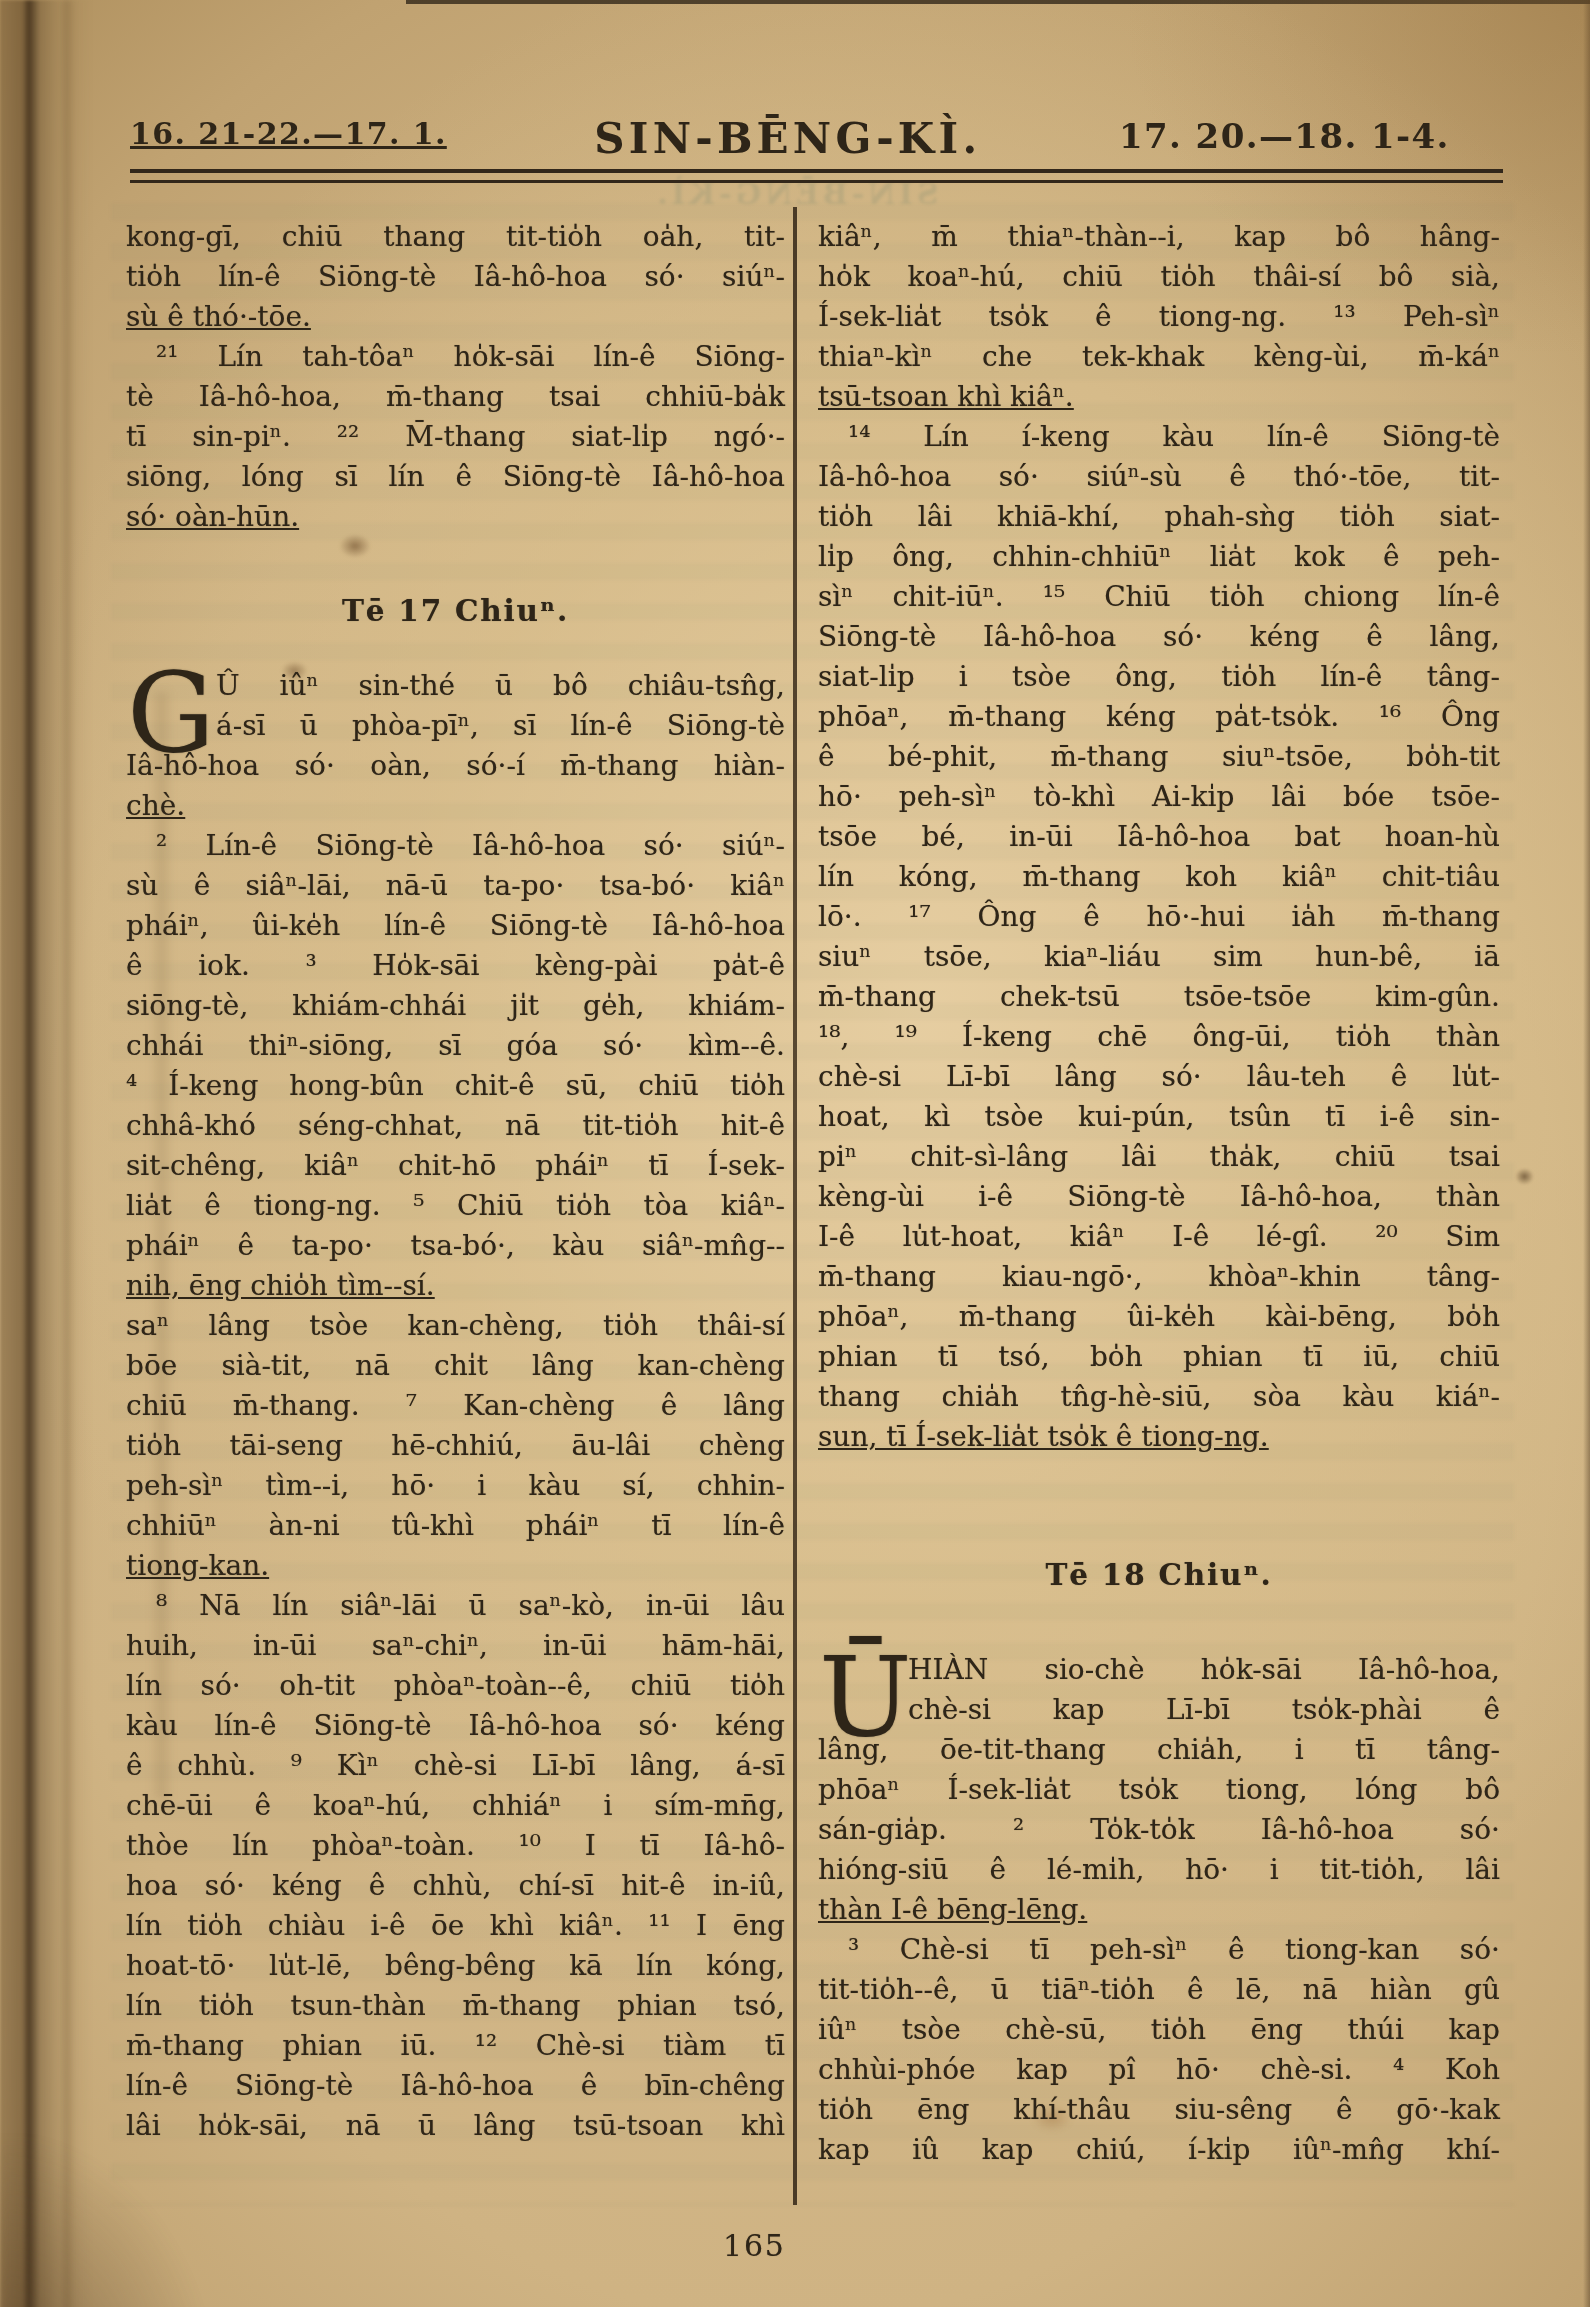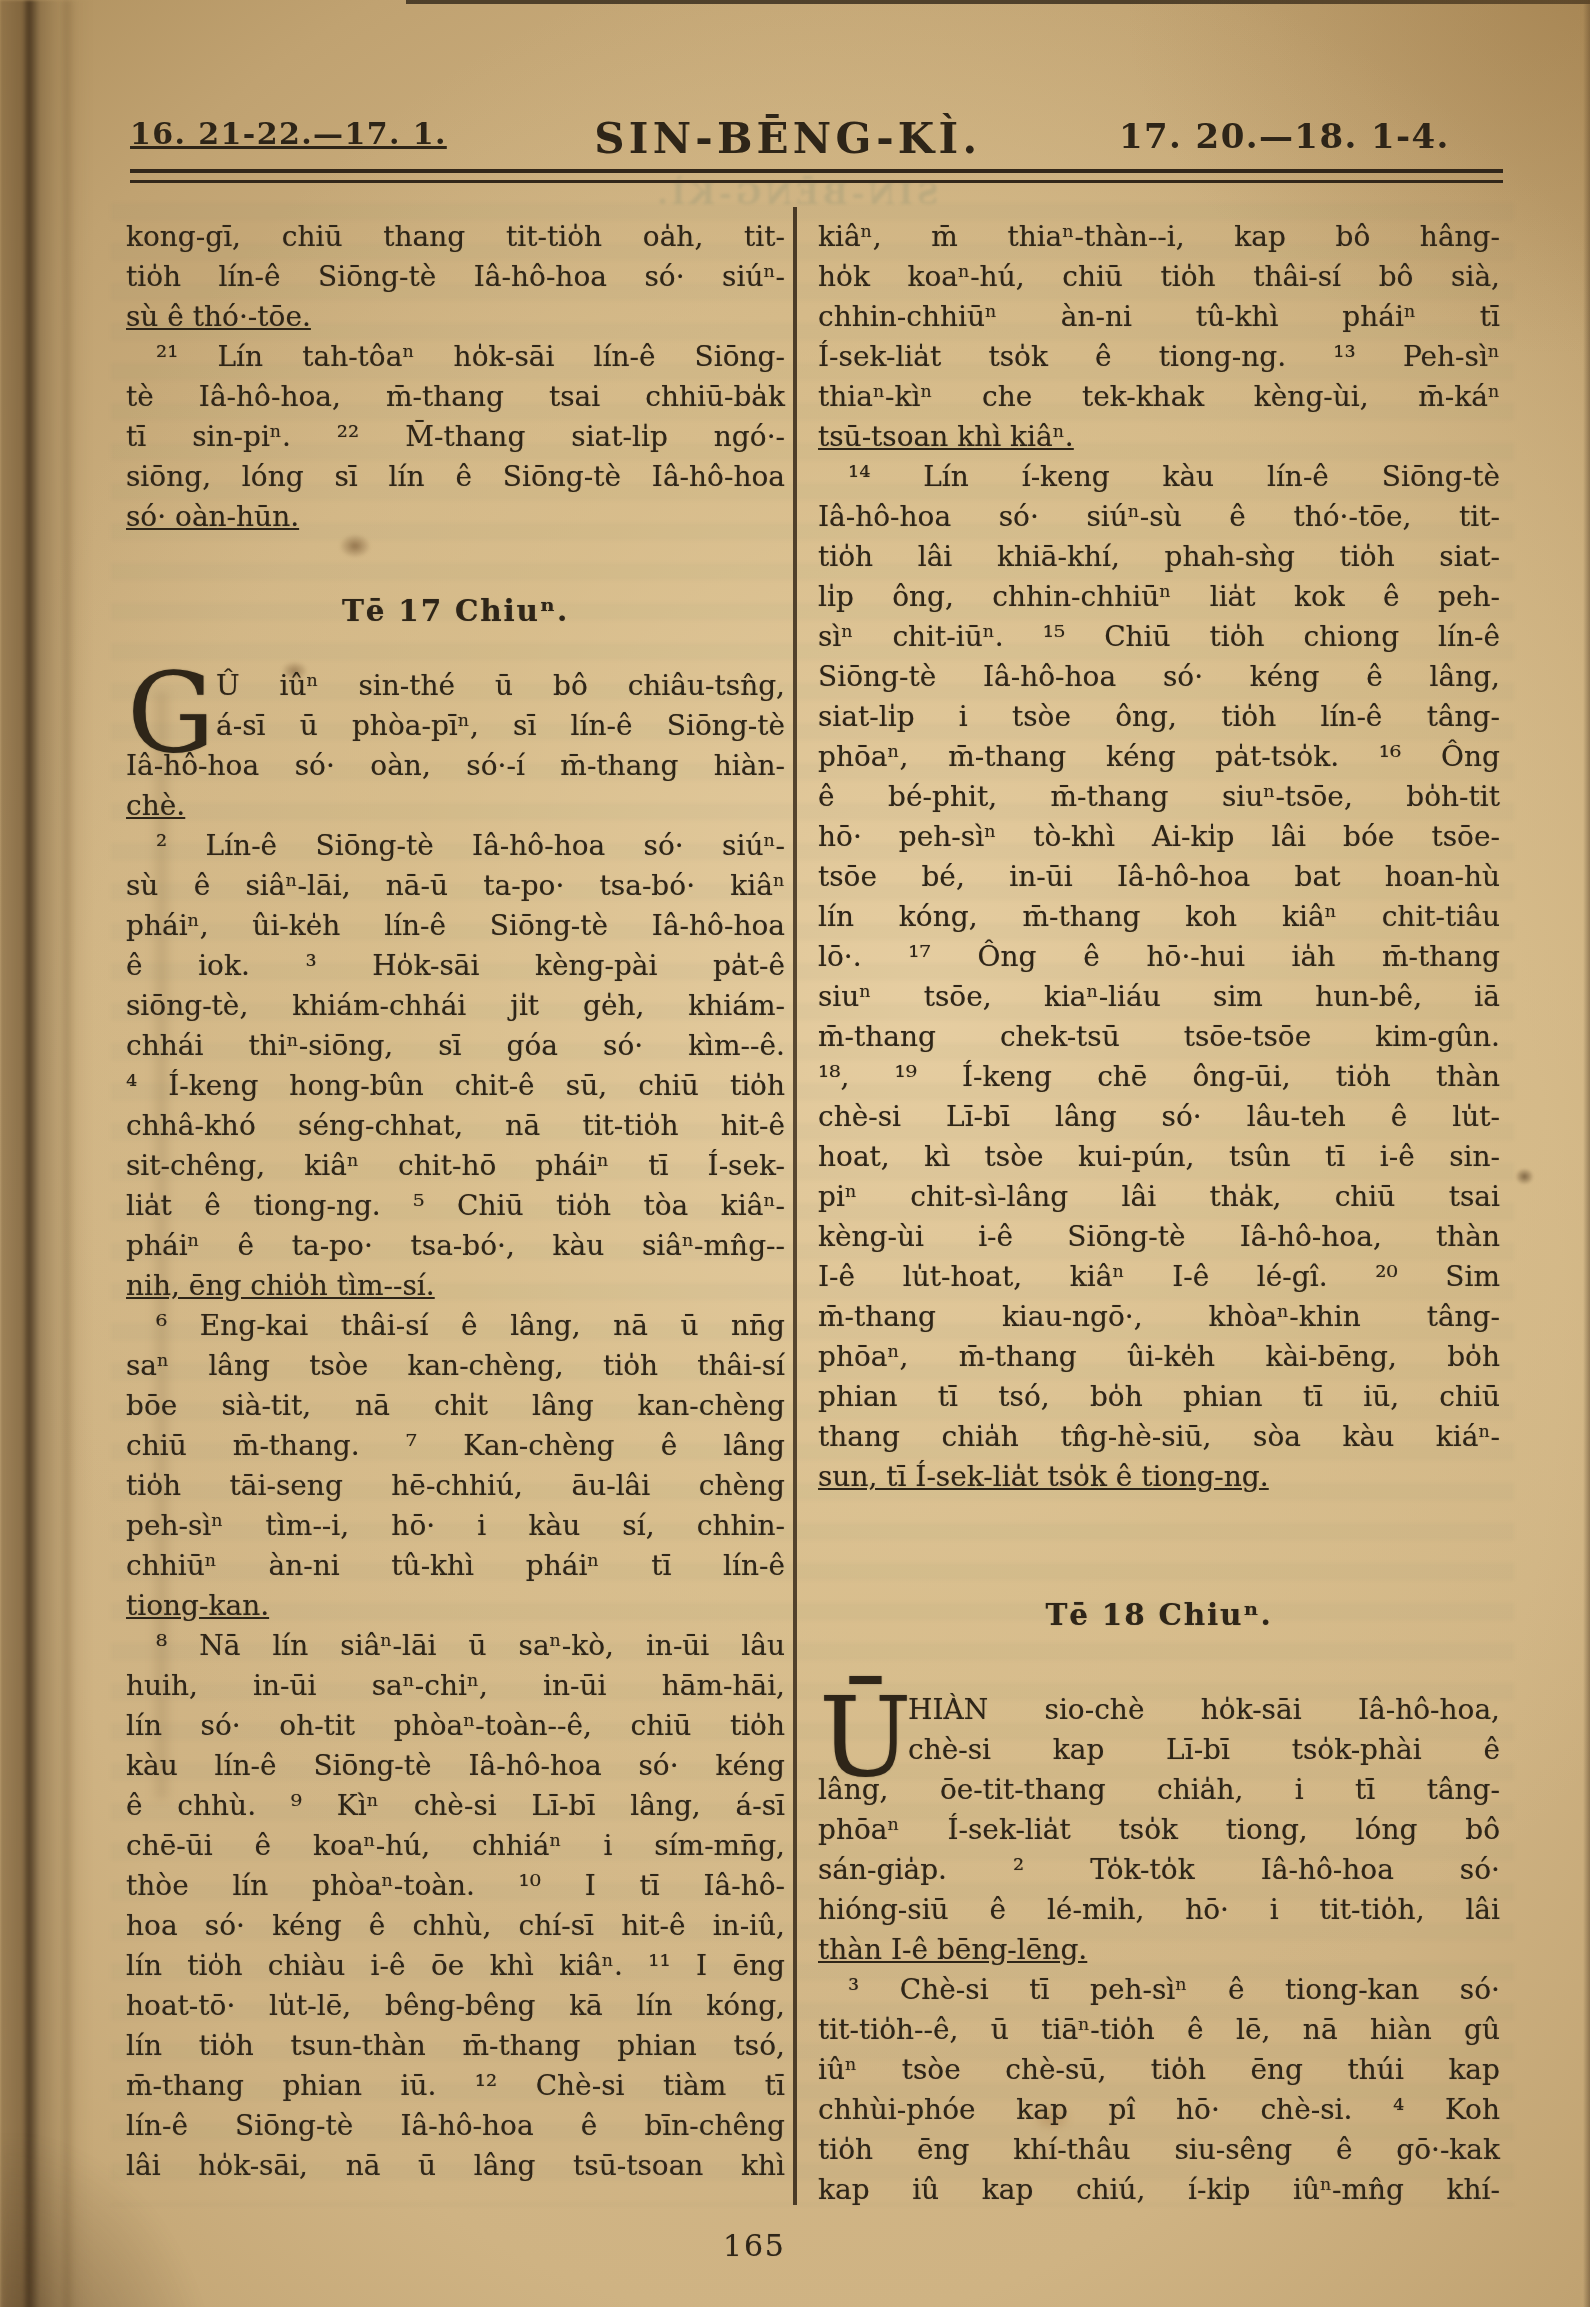--- a/index.html
+++ b/index.html
@@ -121,21 +121,20 @@
         <div class="line">siōng-tè, khiám-chhái ji̍t ge̍h, khiám-</div>
         <div class="line">chhái thiⁿ-siōng, sī góa só· kìm--ê.</div>
         <div class="line">⁴ Í-keng hong-bûn chit-ê sū, chiū tio̍h</div>
         <div class="line">chhâ-khó séng-chhat, nā tit-tio̍h hit-ê</div>
         <div class="line">sit-chêng, kiâⁿ chit-hō pháiⁿ tī Í-sek-</div>
         <div class="line">lia̍t ê tiong-ng. ⁵ Chiū tio̍h tòa kiâⁿ-</div>
         <div class="line">pháiⁿ ê ta-po· tsa-bó·, kàu siâⁿ-mn̂g--</div>
         <div class="line flush">nih, ēng chio̍h tìm--sí.</div>
       </div>
       <div class="block">
-        <div class="line indent">⁶ Eng-kai thâi-sí ê lâng, nā ū nn̄g</div>
         <div class="line">saⁿ lâng tsòe kan-chèng, tio̍h thâi-sí</div>
         <div class="line">bōe sià-tit, nā chi̍t lâng kan-chèng</div>
         <div class="line">chiū m̄-thang. ⁷ Kan-chèng ê lâng</div>
         <div class="line">tio̍h tāi-seng hē-chhiú, āu-lâi chèng</div>
         <div class="line">peh-sìⁿ tìm--i, hō· i kàu sí, chhin-</div>
         <div class="line">chhiūⁿ àn-ni tû-khì pháiⁿ tī lín-ê</div>
         <div class="line flush">tiong-kan.</div>
       </div>
       <div class="block">
         <div class="line indent">⁸ Nā lín siâⁿ-lāi ū saⁿ-kò, in-ūi lâu</div>
@@ -151,21 +150,20 @@
         <div class="line">lín tio̍h tsun-thàn m̄-thang phian tsó,</div>
         <div class="line">m̄-thang phian iū. ¹² Chè-si tiàm tī</div>
         <div class="line">lín-ê Siōng-tè Iâ-hô-hoa ê bīn-chêng</div>
         <div class="line">lâi ho̍k-sāi, nā ū lâng tsū-tsoan khì</div>
       </div>
     </div>
   <div class="col col-right" id="col-right">
       <div class="block">
         <div class="line">kiâⁿ, m̄ thiaⁿ-thàn--i, kap bô hâng-</div>
         <div class="line">ho̍k koaⁿ-hú, chiū tio̍h thâi-sí bô sià,</div>
-        <div class="line">chhin-chhiūⁿ àn-ni tû-khì pháiⁿ tī</div>
         <div class="line">Í-sek-lia̍t tso̍k ê tiong-ng. ¹³ Peh-sìⁿ</div>
         <div class="line">thiaⁿ-kìⁿ che tek-khak kèng-ùi, m̄-káⁿ</div>
         <div class="line flush">tsū-tsoan khì kiâⁿ.</div>
       </div>
       <div class="block">
         <div class="line indent">¹⁴ Lín í-keng kàu lín-ê Siōng-tè</div>
         <div class="line">Iâ-hô-hoa só· siúⁿ-sù ê thó·-tōe, tit-</div>
         <div class="line">tio̍h lâi khiā-khí, phah-sǹg tio̍h siat-</div>
         <div class="line">li̍p ông, chhin-chhiūⁿ lia̍t kok ê peh-</div>
         <div class="line">sìⁿ chit-iūⁿ. ¹⁵ Chiū tio̍h chiong lín-ê</div>

